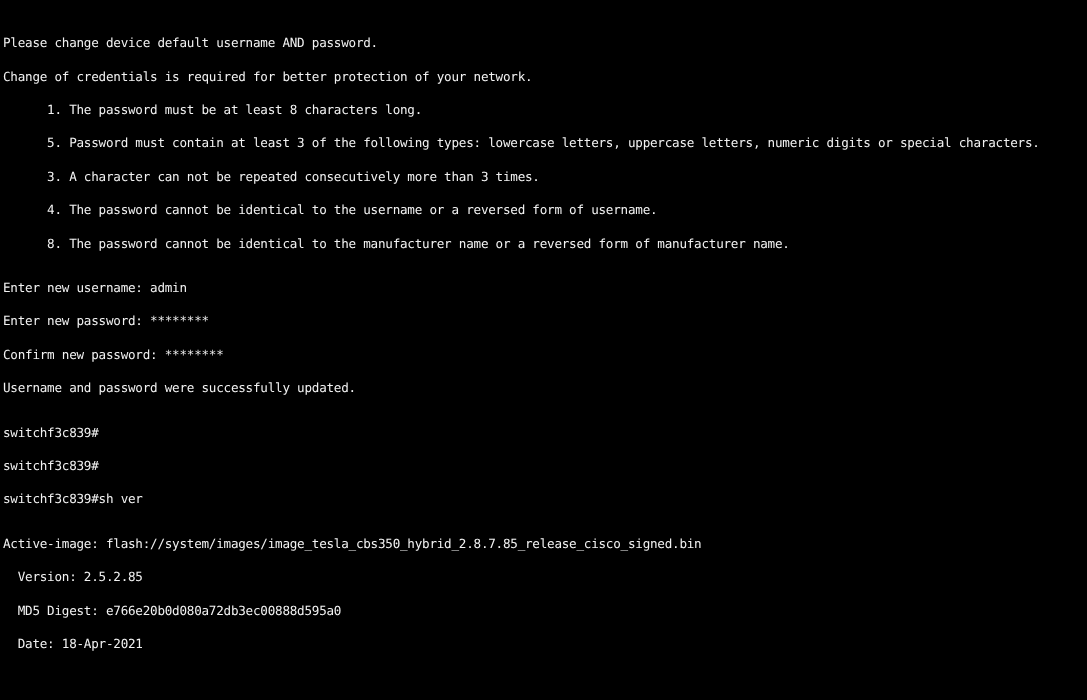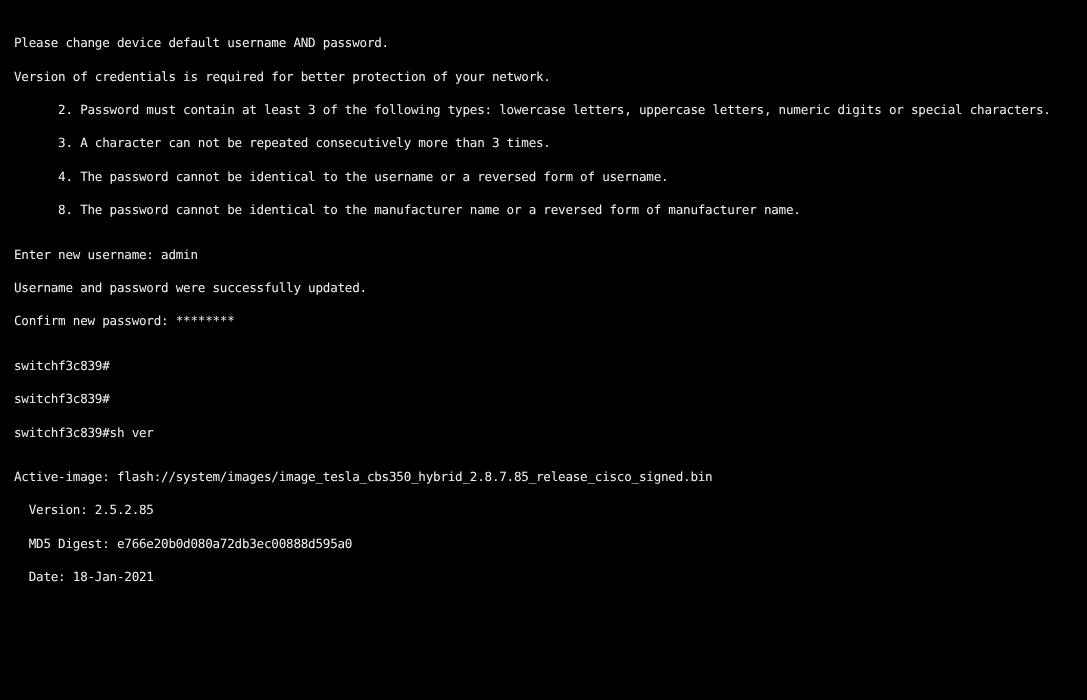--- a/index.html
+++ b/index.html
@@ -16,59 +16,61 @@
   #terminal {
     position: relative;
     width: 1087px;
     height: 700px;
     background: #000000;
     color: #f2f2f2;
     font-family: "DejaVu Sans Mono", "Liberation Mono", monospace;
     font-size: 12.6px;
     line-height: 11.12px;
     letter-spacing: -0.23px;
-    padding: 4px 0 0 14px;
+    padding: 4px 0 0 3px;
     box-sizing: border-box;
     white-space: pre;
     overflow: hidden;
     -webkit-font-smoothing: none;
     font-smooth: never;
     text-rendering: geometricPrecision;
   }
   .line {
     display: block;
     height: 11.12px;
     white-space: pre;
     font-variant-ligatures: none;
   }
 </style>
 </head>
 <body>
 
 <div id="terminal">
 
   <span class="line">Please change device default username AND password.</span>
-  <span class="line">Version of credentials is required for better protection of your network.</span>
-  <span class="line">      2. Password must contain at least 3 of the following types: lowercase letters, uppercase letters, numeric digits or special characters.</span>
+  <span class="line">Change of credentials is required for better protection of your network.</span>
+  <span class="line">      1. The password must be at least 8 characters long.</span>
+  <span class="line">      5. Password must contain at least 3 of the following types: lowercase letters, uppercase letters, numeric digits or special characters.</span>
   <span class="line">      3. A character can not be repeated consecutively more than 3 times.</span>
   <span class="line">      4. The password cannot be identical to the username or a reversed form of username.</span>
   <span class="line">      8. The password cannot be identical to the manufacturer name or a reversed form of manufacturer name.</span>
 
   <span class="line">Enter new username: admin</span>
+  <span class="line">Enter new password: ********</span>
+  <span class="line">Confirm new password: ********</span>
   <span class="line">Username and password were successfully updated.</span>
-  <span class="line">Confirm new password: ********</span>
 
   <span class="line">switchf3c839#</span>
   <span class="line">switchf3c839#</span>
   <span class="line">switchf3c839#sh ver</span>
 
   <span class="line">Active-image: flash://system/images/image_tesla_cbs350_hybrid_2.8.7.85_release_cisco_signed.bin</span>
   <span class="line">  Version: 2.5.2.85</span>
   <span class="line">  MD5 Digest: e766e20b0d080a72db3ec00888d595a0</span>
-  <span class="line">  Date: 18-Jan-2021</span>
+  <span class="line">  Date: 18-Apr-2021</span>
   
   
   
   
   
   
 
   
   
   

